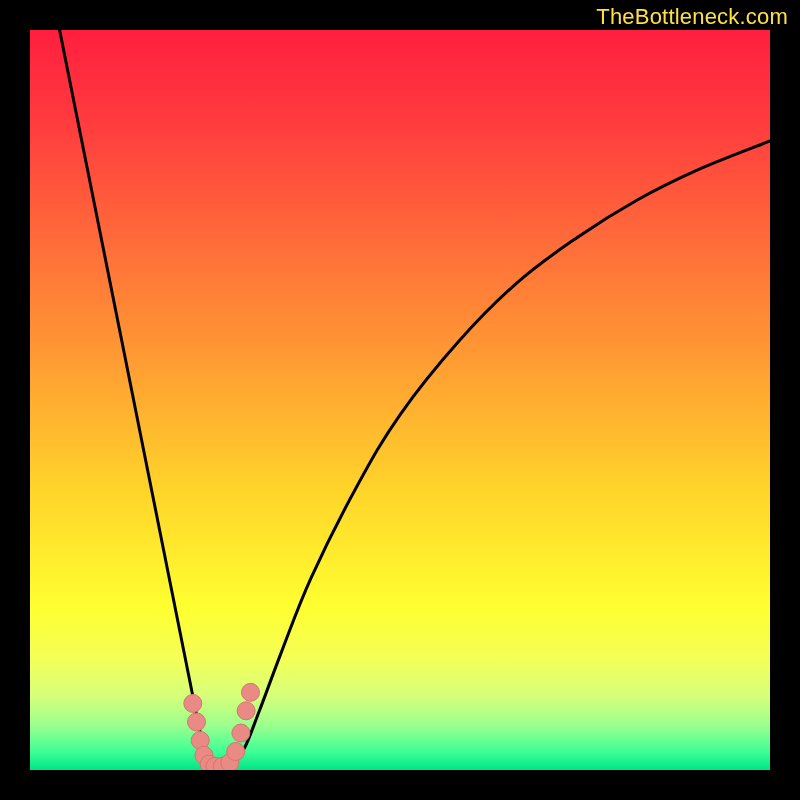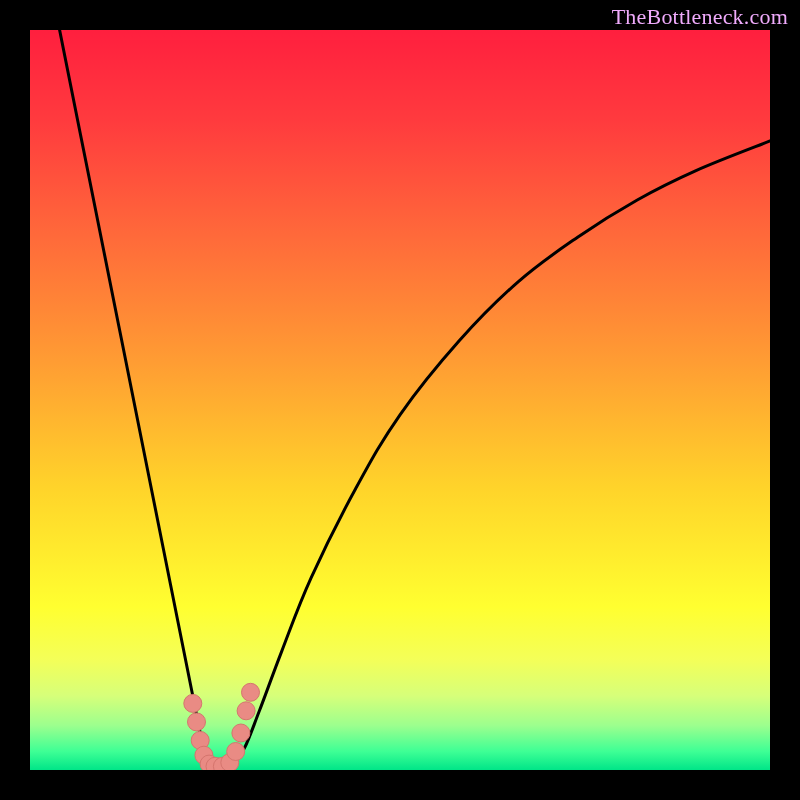--- a/index.html
+++ b/index.html
@@ -38,22 +38,22 @@
     left: 0;
     top: 0;
     width: 740px;
     height: 740px;
     pointer-events: none;
   }
   .watermark {
     position: absolute;
     top: 4px;
     right: 12px;
-    color: #f0abfc;
-    font-family: Liberation Serif, serif;
+    color: #fde047;
+    font-family: Liberation Sans, sans-serif;
     font-size: 22px;
     font-weight: 400;
     letter-spacing: 0.2px;
   }
 </style>
 </head>
 <body>
 
 <div class="frame">
 

